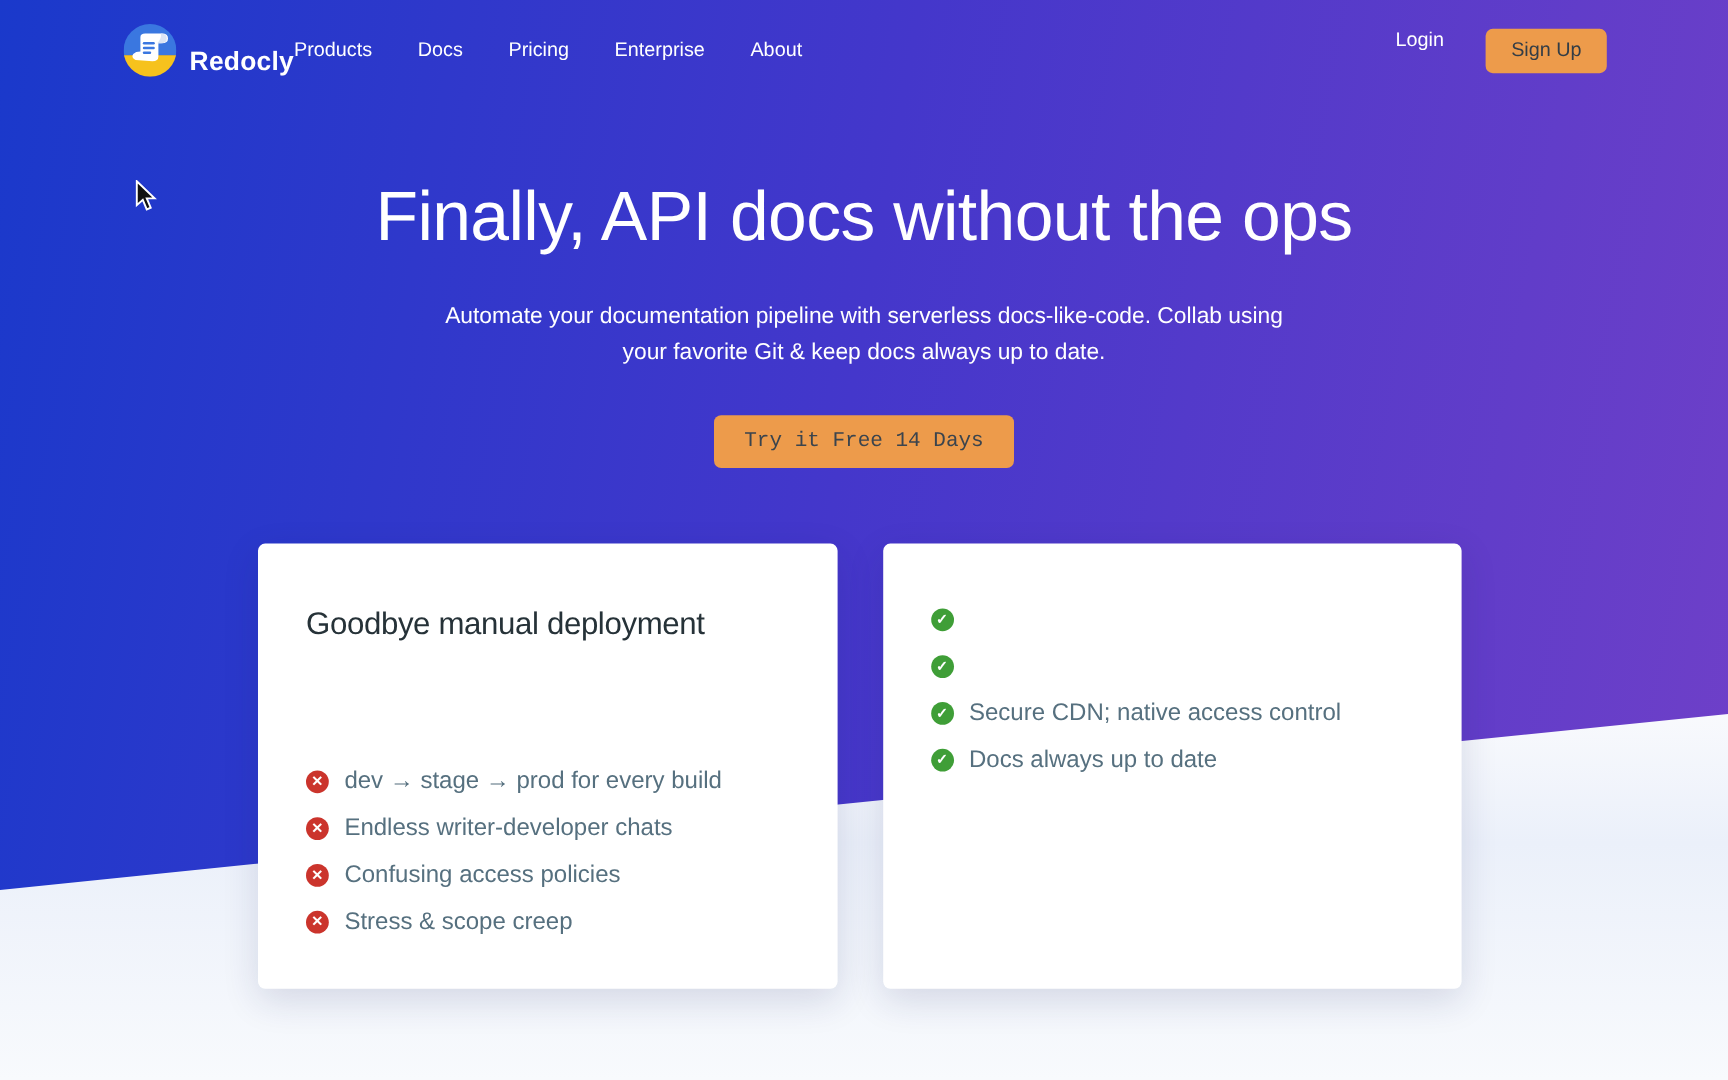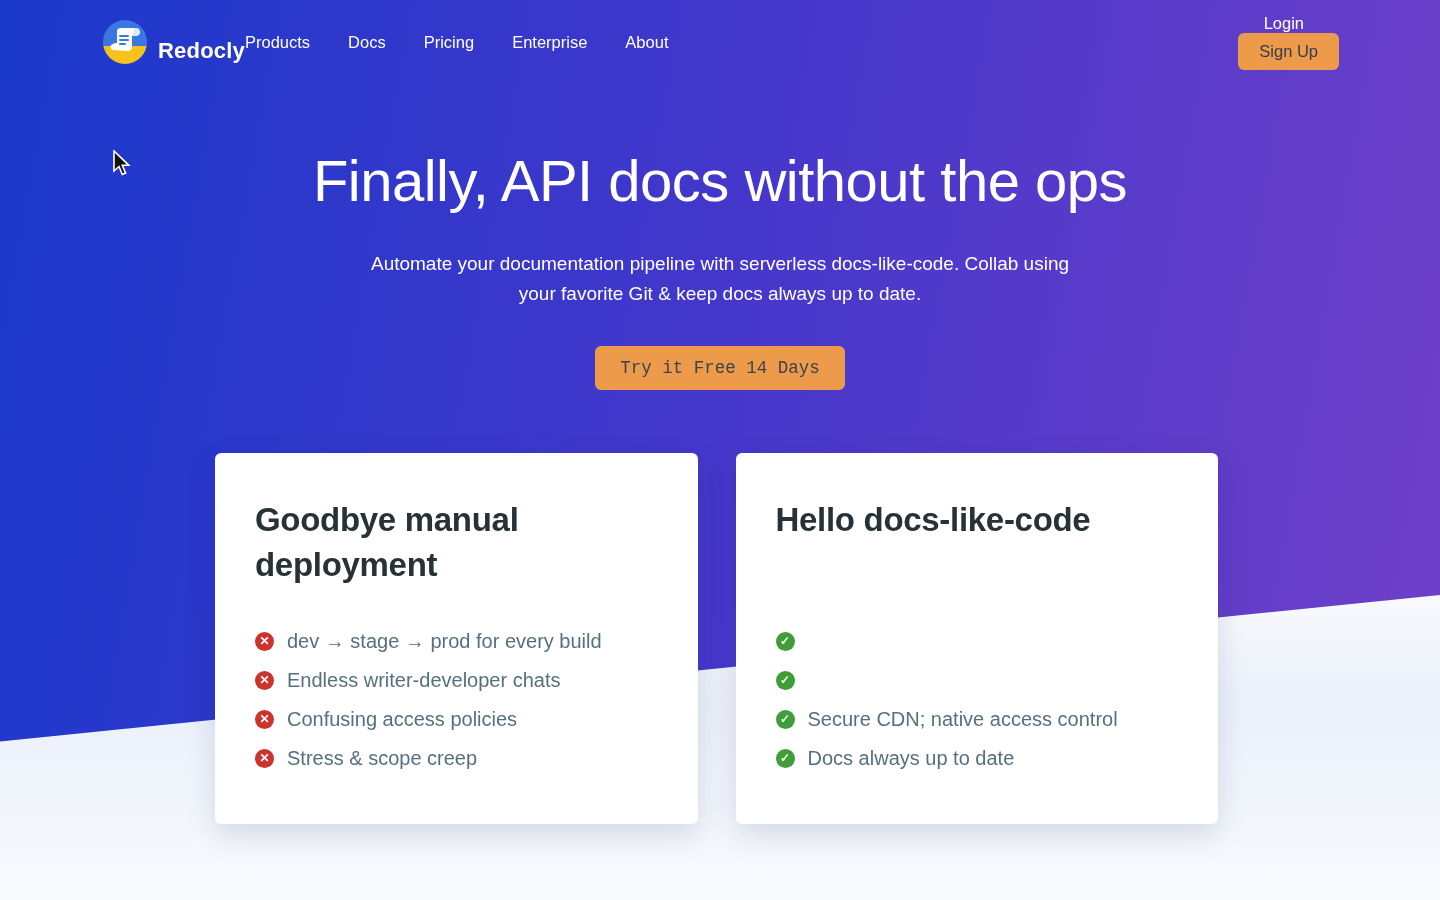--- a/index.html
+++ b/index.html
@@ -42,21 +42,21 @@
     font-weight: 700;
     letter-spacing: .2px;
   }
   .nav { display: flex; gap: 38px; }
   .nav-item {
     color: #ffffff;
     font-size: 16.5px;
     cursor: pointer;
     white-space: nowrap;
   }
-  .auth { margin-left: auto; display: flex; align-items: flex-end; flex-direction: column; }
+  .auth { margin-left: auto; display: flex; align-items: flex-start; }
   .login-link { color: #ffffff; font-size: 16.5px; cursor: pointer; margin-right: 35px; }
   .signup-btn {
     background: #ed9b4b;
     color: #333d46;
     border: none;
     border-radius: 6px;
     height: 37px;
     padding: 0 21px;
     font-family: "Liberation Sans", sans-serif;
     font-size: 16.5px;
@@ -105,25 +105,25 @@
   .card {
     flex: 1;
     height: 371px;
     background: #ffffff;
     border-radius: 6px;
     padding: 44px 40px;
     box-shadow: 0 10px 30px rgba(25, 35, 90, .14);
   }
   .card-title {
     color: #263238;
-    font-size: 33px;
-    font-weight: 700;
+    font-size: 26px;
+    font-weight: 400;
     line-height: 45px;
     min-height: 90px;
-    margin-bottom: 35px;
+    margin-bottom: 45px;
     letter-spacing: -.3px;
   }
   .card-list { list-style: none; }
   .card-list li {
     display: flex;
     align-items: center;
     height: 39px;
     color: #56707f;
     font-size: 20px;
   }
@@ -212,21 +212,20 @@
           <span>Confusing access policies</span>
         </li>
         <li>
           <span class="li-icon cross">✕</span>
           <span>Stress &amp; scope creep</span>
         </li>
       </ul>
     </div>
 
     <div class="card">
-      <div class="card-title">Hello docs-like-code</div>
       <ul class="card-list">
         <li>
           <span class="li-icon check">✓</span>
         </li>
         <li>
           <span class="li-icon check">✓</span>
         </li>
         <li>
           <span class="li-icon check">✓</span>
           <span>Secure CDN; native access control</span>

